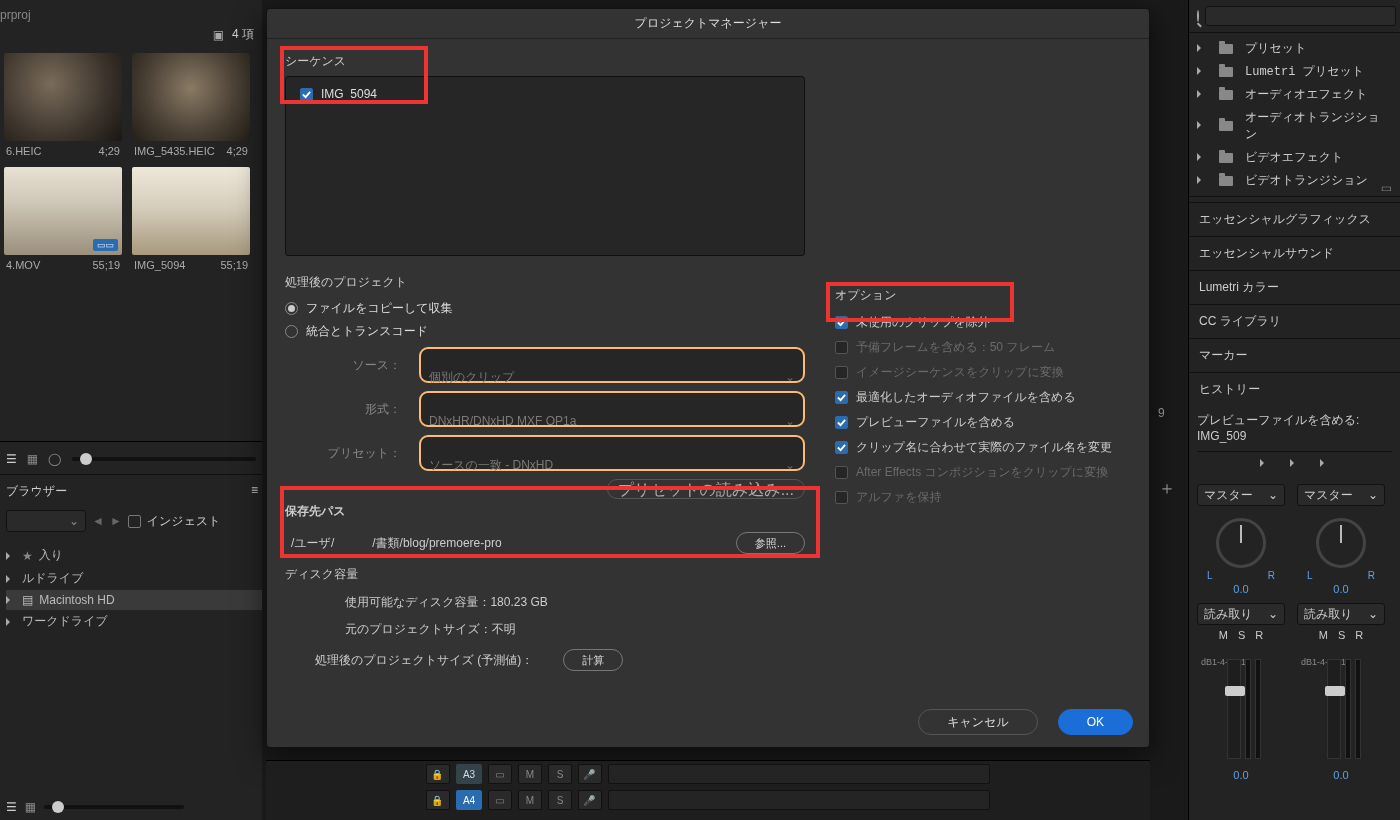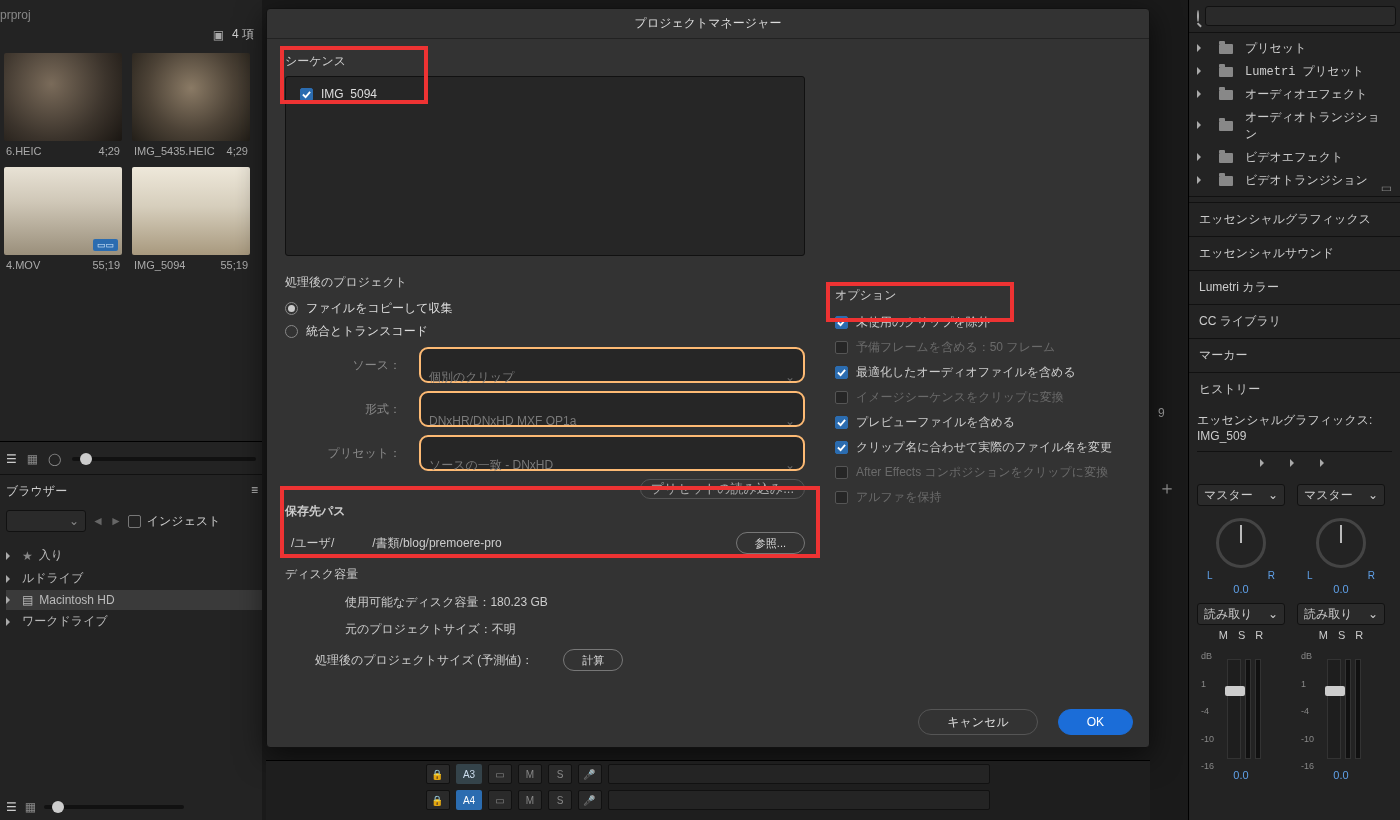--- a/index.html
+++ b/index.html
@@ -64,21 +64,21 @@
   .redbox-opt { position:absolute; left:826px; top:282px; width:188px; height:40px; border:4px solid #e33; pointer-events:none;}
   .redbox-path { position:absolute; left:280px; top:486px; width:540px; height:72px; border:4px solid #e33; pointer-events:none;}
 
   .radio-row { display:flex; align-items:center; gap:8px; padding:3px 0; color:#ddd;}
   .radio { width:13px; height:13px; border-radius:50%; border:1px solid #888; display:inline-block; position:relative;}
   .radio.sel::after{content:"";position:absolute;left:2px;top:2px;width:7px;height:7px;border-radius:50%;background:#ccc;}
 
   .field-row { display:flex; align-items:center; gap:18px; padding:4px 0 4px 40px; }
   .field-label { width:76px; text-align:right; color:#888;}
   .field-select { flex:1; height:24px; background:#262626; border:2px solid #fdba74; border-radius:9px; color:#7a7a7a; padding:16px 8px; line-height:24px;}
-  .small-btn { height:20px; padding:0 10px; border:1px solid #555; border-radius:10px; background:transparent; color:#aaa; font-size:13px; float:right;}
+  .small-btn { height:20px; padding:0 10px; border:1px solid #555; border-radius:10px; background:transparent; color:#aaa; font-size:16px; float:right;}
 
   .path-row { display:flex; align-items:center; gap:8px; padding:6px 0 0 6px;}
   .path-text { color:#ccc; font-size:12px;}
   .browse-btn { height:22px; padding:0 18px; border:1px solid #777; border-radius:11px; background:transparent; color:#ddd; font-size:11px;}
 
   .disk-section { padding-top:12px;}
   .disk-line { padding:5px 0 5px 60px; color:#ccc;}
   .calc-btn-row { display:flex; align-items:center; gap:30px; padding:6px 0 0 30px;}
 
   .chk-row { display:flex; align-items:center; gap:8px; padding:4px 0; color:#ccc;}
@@ -106,21 +106,21 @@
   .track { width:88px;}
   .drop { height:22px; background:#2a2a2a;border:1px solid #111;border-radius:3px;display:flex;align-items:center;justify-content:space-between;padding:0 6px;color:#ccc;}
   .knob-wrap{display:flex;justify-content:center;padding:12px 0 2px;}
   .knob { width:50px;height:50px;border:3px solid #444;border-radius:50%;position:relative;}
   .knob::after{content:"";position:absolute;left:50%;top:4px;width:2px;height:18px;background:#bbb;transform:translateX(-50%);}
   .lr{display:flex;justify-content:space-between;padding:0 10px;color:#5fa0e8;font-size:10px;}
   .val{text-align:center;color:#5fa0e8;font-size:11px;padding:2px 0 8px;}
   .msr{display:flex;gap:10px;justify-content:center;color:#ccc;font-size:11px;padding:4px 0;}
   .meter{height:120px;display:flex;gap:4px;justify-content:center;align-items:flex-end;padding:6px 0;}
   .meter-bar{width:6px;height:100px;background:linear-gradient(#111,#111);border:1px solid #333;position:relative;}
-  .db-scale{position:absolute;left:4px;top:6px;font-size:9px;color:#888;display:flex;flex-direction:column;height:100%;justify-content:space-between;}
+  .db-scale{position:absolute;left:4px;top:12px;font-size:9px;color:#888;display:flex;height:100%;justify-content:space-between;text-align:center;}
   .fader{width:14px;height:100px;background:#1e1e1e;border:1px solid #333;position:relative;margin-left:6px;}
   .fader-handle{position:absolute;left:-3px;top:26px;width:20px;height:10px;background:#ccc;border-radius:2px;}
   .bottom-val{text-align:center;color:#5fa0e8;font-size:11px;padding-top:4px;}
 
   
   .timeline-strip { position:absolute; left:266px; bottom:0; width:884px; height:60px; background:#1e1e1e; border-top:1px solid #000;}
   .tl-row{display:flex;align-items:center;gap:6px;height:26px;padding:0 160px;}
   .tl-btn{width:24px;height:20px;background:#2a2a2a;border:1px solid #111;border-radius:2px;color:#888;font-size:10px;display:flex;align-items:center;justify-content:center;}
   .tl-label{width:26px;height:20px;background:#34434a;color:#cde;font-size:10px;display:flex;align-items:center;justify-content:center;border-radius:2px;}
   .tl-label.a4{background:#2b6cb0;color:#fff;}
@@ -297,32 +297,32 @@
             <svg viewBox="0 0 10 10">
               <path d="M1 5 L4 8 L9 2" stroke="#fff" stroke-width="2" fill="none"></path>
             </svg>
           </span>
           <span>未使用のクリップを除外</span>
         </div>
       <div class="chk-row dim">
           <span class="chk dim"></span>
           <span>予備フレームを含める：50 フレーム</span>
         </div>
+      <div class="chk-row dim">
+          <span class="chk dim"></span>
+          <span>イメージシーケンスをクリップに変換</span>
+        </div>
       <div class="chk-row">
           <span class="chk on">
             <svg viewBox="0 0 10 10">
               <path d="M1 5 L4 8 L9 2" stroke="#fff" stroke-width="2" fill="none"></path>
             </svg>
           </span>
           <span>最適化したオーディオファイルを含める</span>
         </div>
-      <div class="chk-row dim">
-          <span class="chk dim"></span>
-          <span>イメージシーケンスをクリップに変換</span>
-        </div>
       <div class="chk-row">
           <span class="chk on">
             <svg viewBox="0 0 10 10">
               <path d="M1 5 L4 8 L9 2" stroke="#fff" stroke-width="2" fill="none"></path>
             </svg>
           </span>
           <span>プレビューファイルを含める</span>
         </div>
       <div class="chk-row">
           <span class="chk on">
@@ -398,21 +398,21 @@
     </div>
 
   <div class="panel-strip"><span>エッセンシャルグラフィックス</span></div>
   <div class="panel-strip"><span>エッセンシャルサウンド</span></div>
   <div class="panel-strip"><span>Lumetri カラー</span></div>
   <div class="panel-strip"><span>CC ライブラリ</span></div>
   <div class="panel-strip"><span>マーカー</span></div>
   <div class="panel-strip"><span>ヒストリー</span></div>
 
   <div class="audio-mixer">
-    <div class="mixer-title">エッセンシャルグラフィックス: IMG_509</div>
+    <div class="mixer-title">プレビューファイルを含める: IMG_509</div>
     <div style="display:flex;gap:20px;justify-content:center;padding:4px 0;">
       <span class="chev"></span>
       <span class="chev"></span>
       <span class="chev"></span>
     </div>
     <div class="mixer-tracks">
       <div class="track">
         <div class="drop">
             <span>マスター</span>
             <span>⌄</span>

